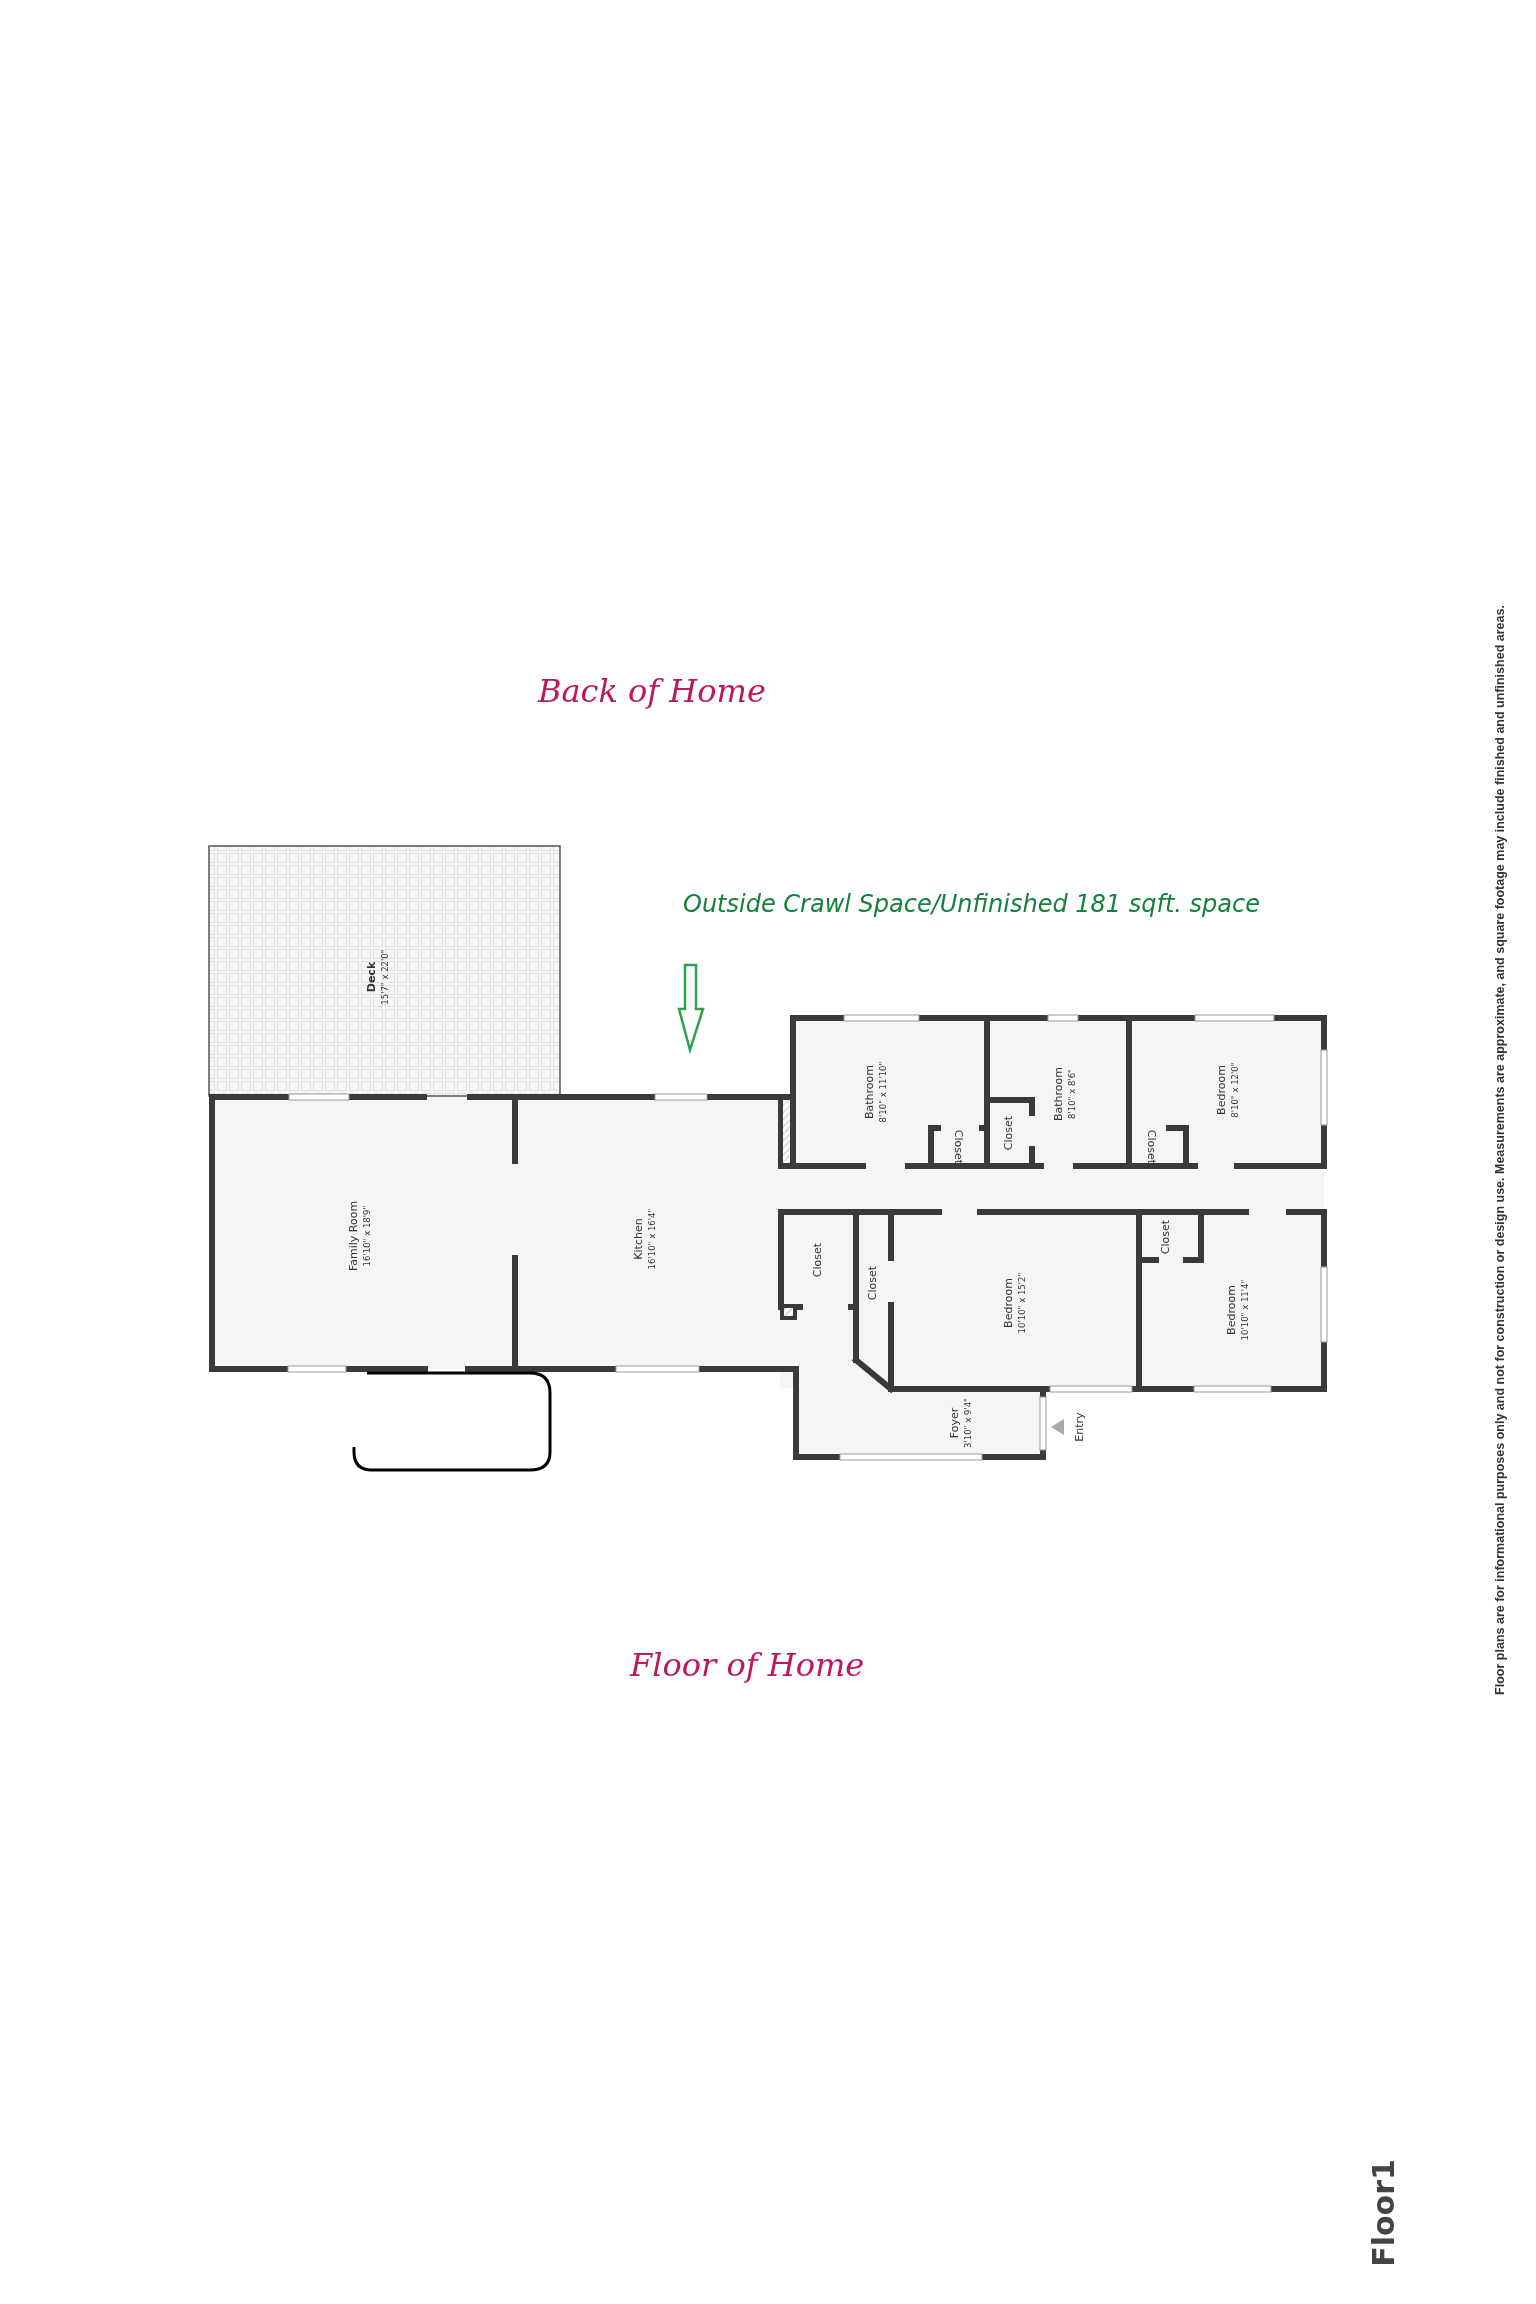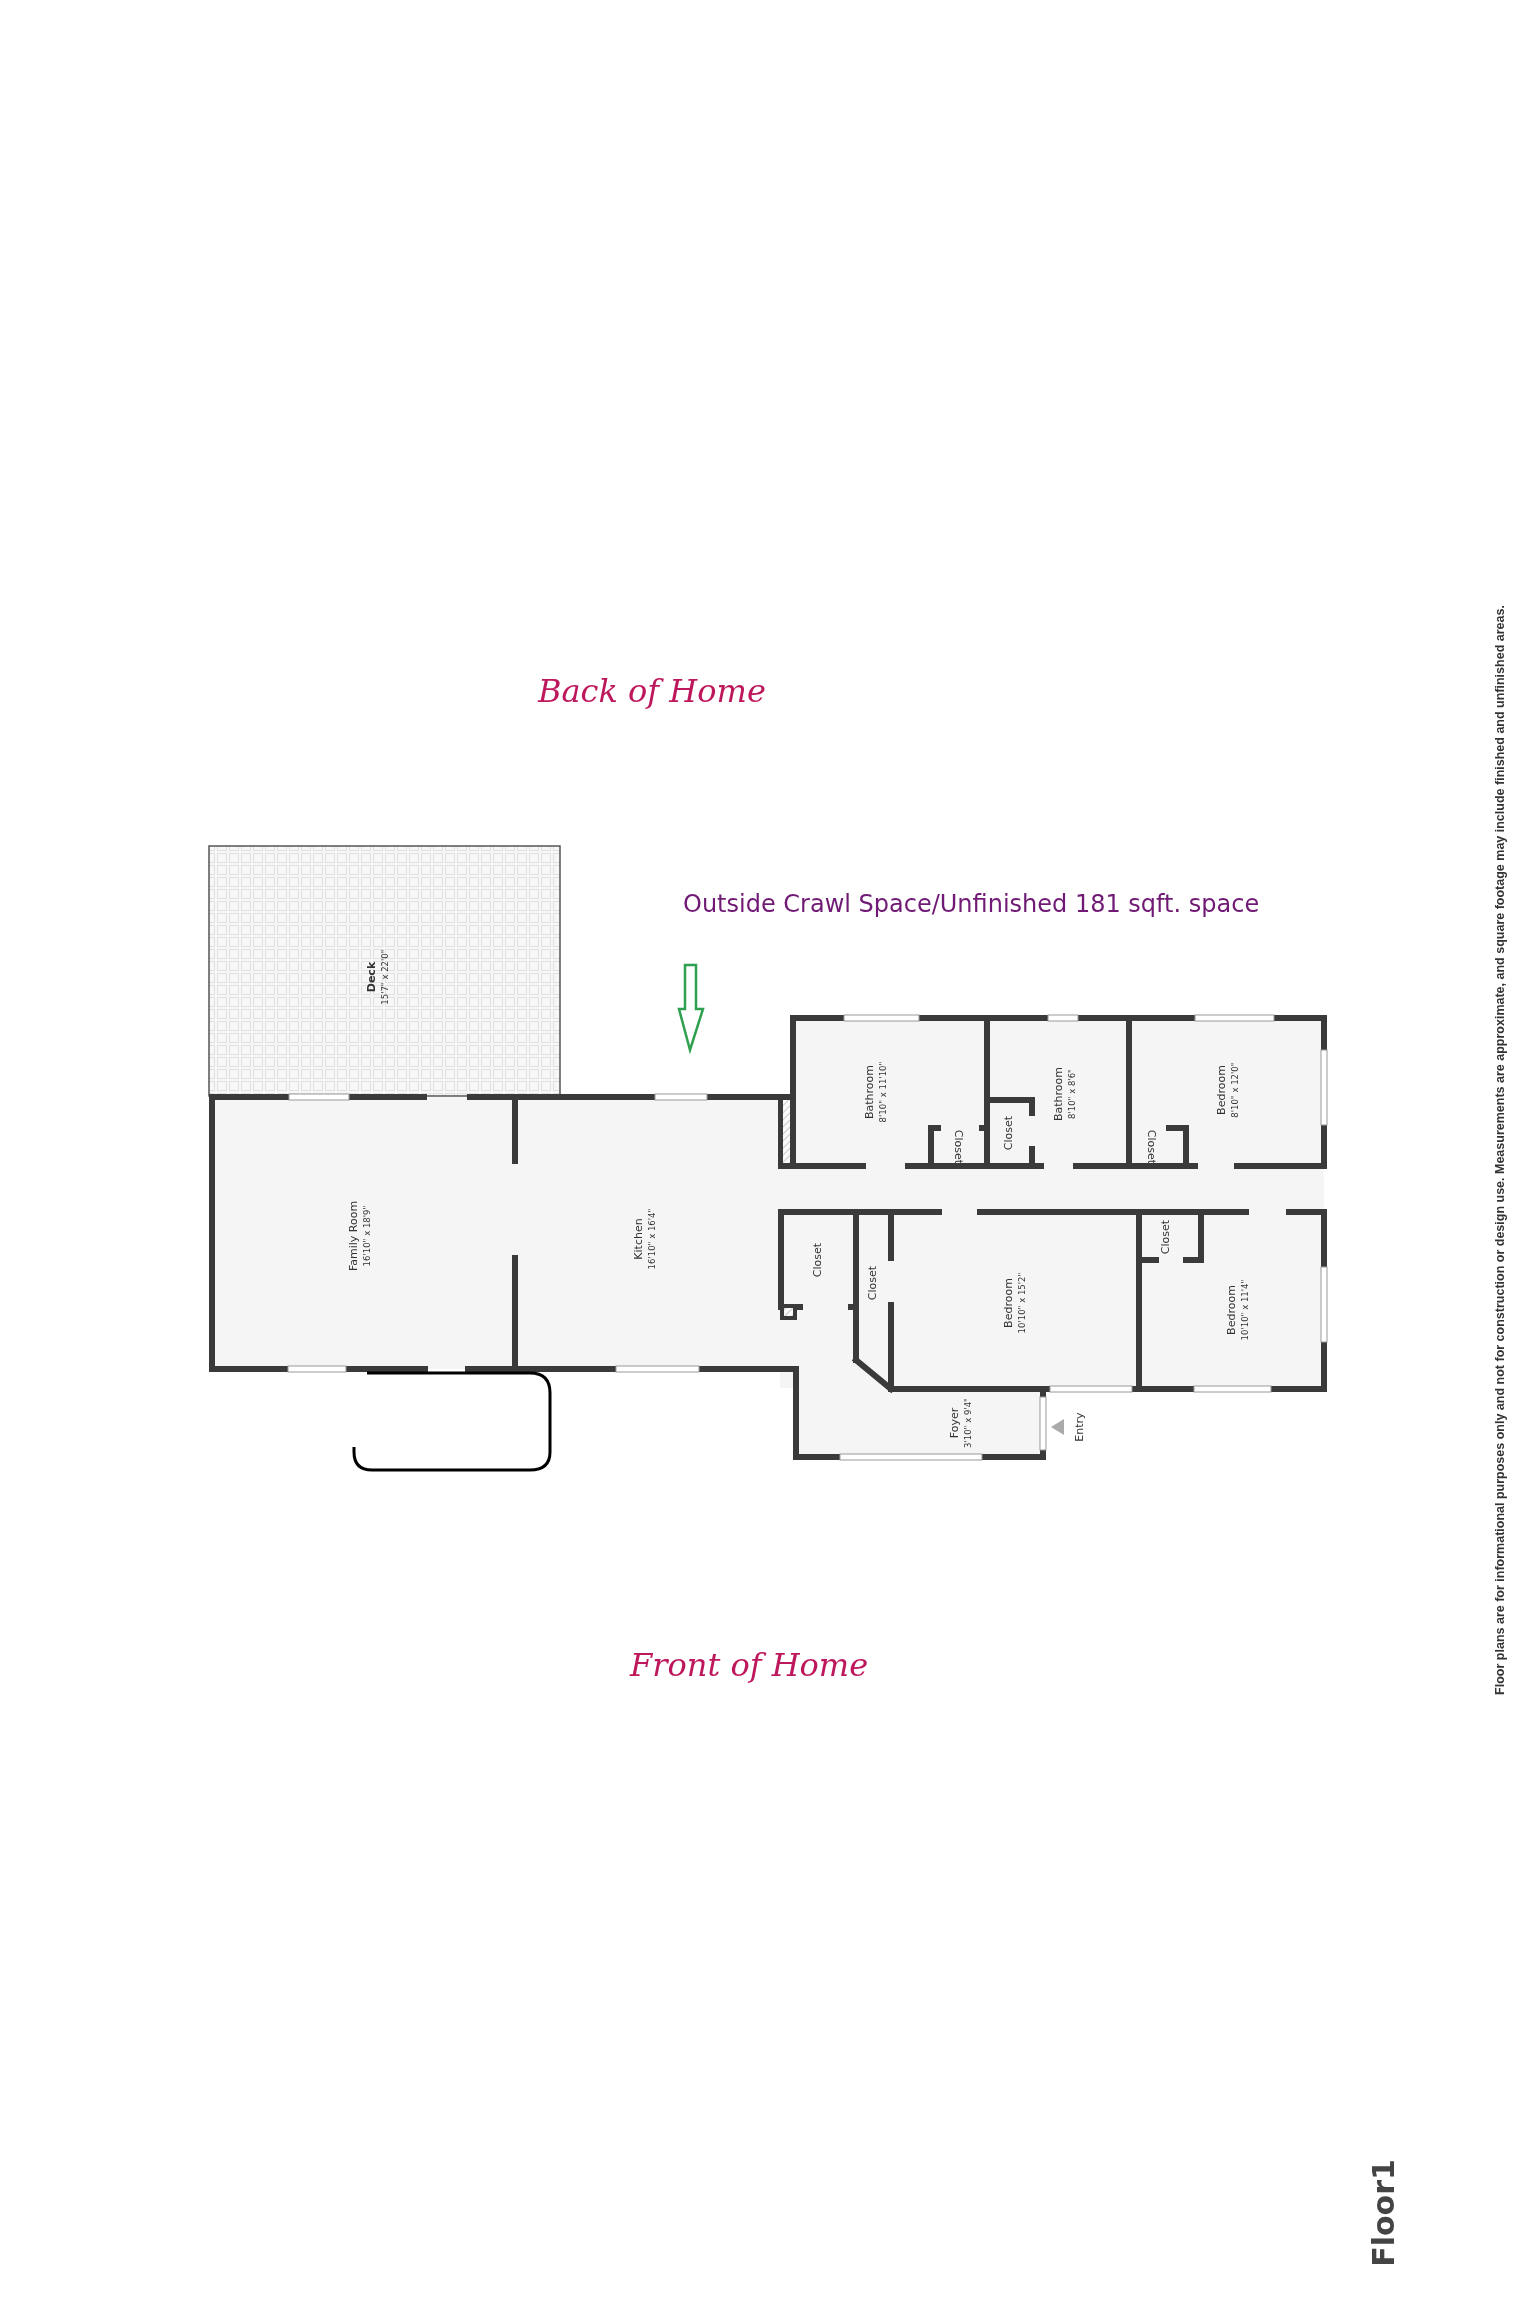--- a/index.html
+++ b/index.html
@@ -1,19 +1,19 @@
 <!DOCTYPE html>
 <html><head>
 <meta charset="utf-8">
 <style>
   html, body { margin: 0; padding: 0; background: #ffffff; }
   body { width: 1536px; height: 2304px; position: relative; overflow: hidden; font-family: "DejaVu Sans", sans-serif; }
   #plan { position: absolute; left: 0; top: 0; width: 1536px; height: 2304px; }
   .hand { position: absolute; font-family: "DejaVu Serif", serif; font-style: italic; color: #be185d; white-space: nowrap; }
-  .note { position: absolute; font-family: "DejaVu Sans", sans-serif; color: #701a75; white-space: nowrap; }
+  .note { position: absolute; font-family: "DejaVu Sans", sans-serif; font-style: italic; color: #15803d; white-space: nowrap; }
   .disclaimer { position: absolute; left: 1500px; top: 1150px; transform: translate(-50%, -50%) rotate(-90deg); font-family: "Liberation Sans", sans-serif; font-weight: bold; font-size: 12.5px; color: #333; white-space: nowrap; }
   .floor { position: absolute; left: 1383px; top: 2213px; transform: translate(-50%, -50%) rotate(-90deg); font-family: "DejaVu Sans", sans-serif; font-weight: bold; font-size: 30px; color: #444; white-space: nowrap; }
   .rl { font-family: "DejaVu Sans", sans-serif; fill: #333; }
 </style>
 </head>
 <body>
 
 <svg id="plan" viewBox="0 0 1536 2304" xmlns="http://www.w3.org/2000/svg">
   <defs>
     <pattern id="tiles" width="12" height="12" patternUnits="userSpaceOnUse">
@@ -192,15 +192,15 @@
       <text y="4" font-size="11">Closet</text>
     </g>
     <g transform="translate(1165,1237) rotate(-90)">
       <text y="4" font-size="11">Closet</text>
     </g>
   </g>
 </svg>
 
 <div class="hand" style="left:538px; top:672px; font-size:32px;">Back of Home</div>
 <div class="note" style="left:683px; top:890px; font-size:24px;">Outside Crawl Space/Unfinished 181 sqft. space</div>
-<div class="hand" style="left:630px; top:1646px; font-size:32px;">Front of Home</div>
+<div class="hand" style="left:630px; top:1646px; font-size:32px;">Floor of Home</div>
 <div class="disclaimer">Floor plans are for informational purposes only and not for construction or design use. Measurements are approximate, and square footage may include finished and unfinished areas.</div>
 <div class="floor">Floor1</div>
 
 </body></html>

